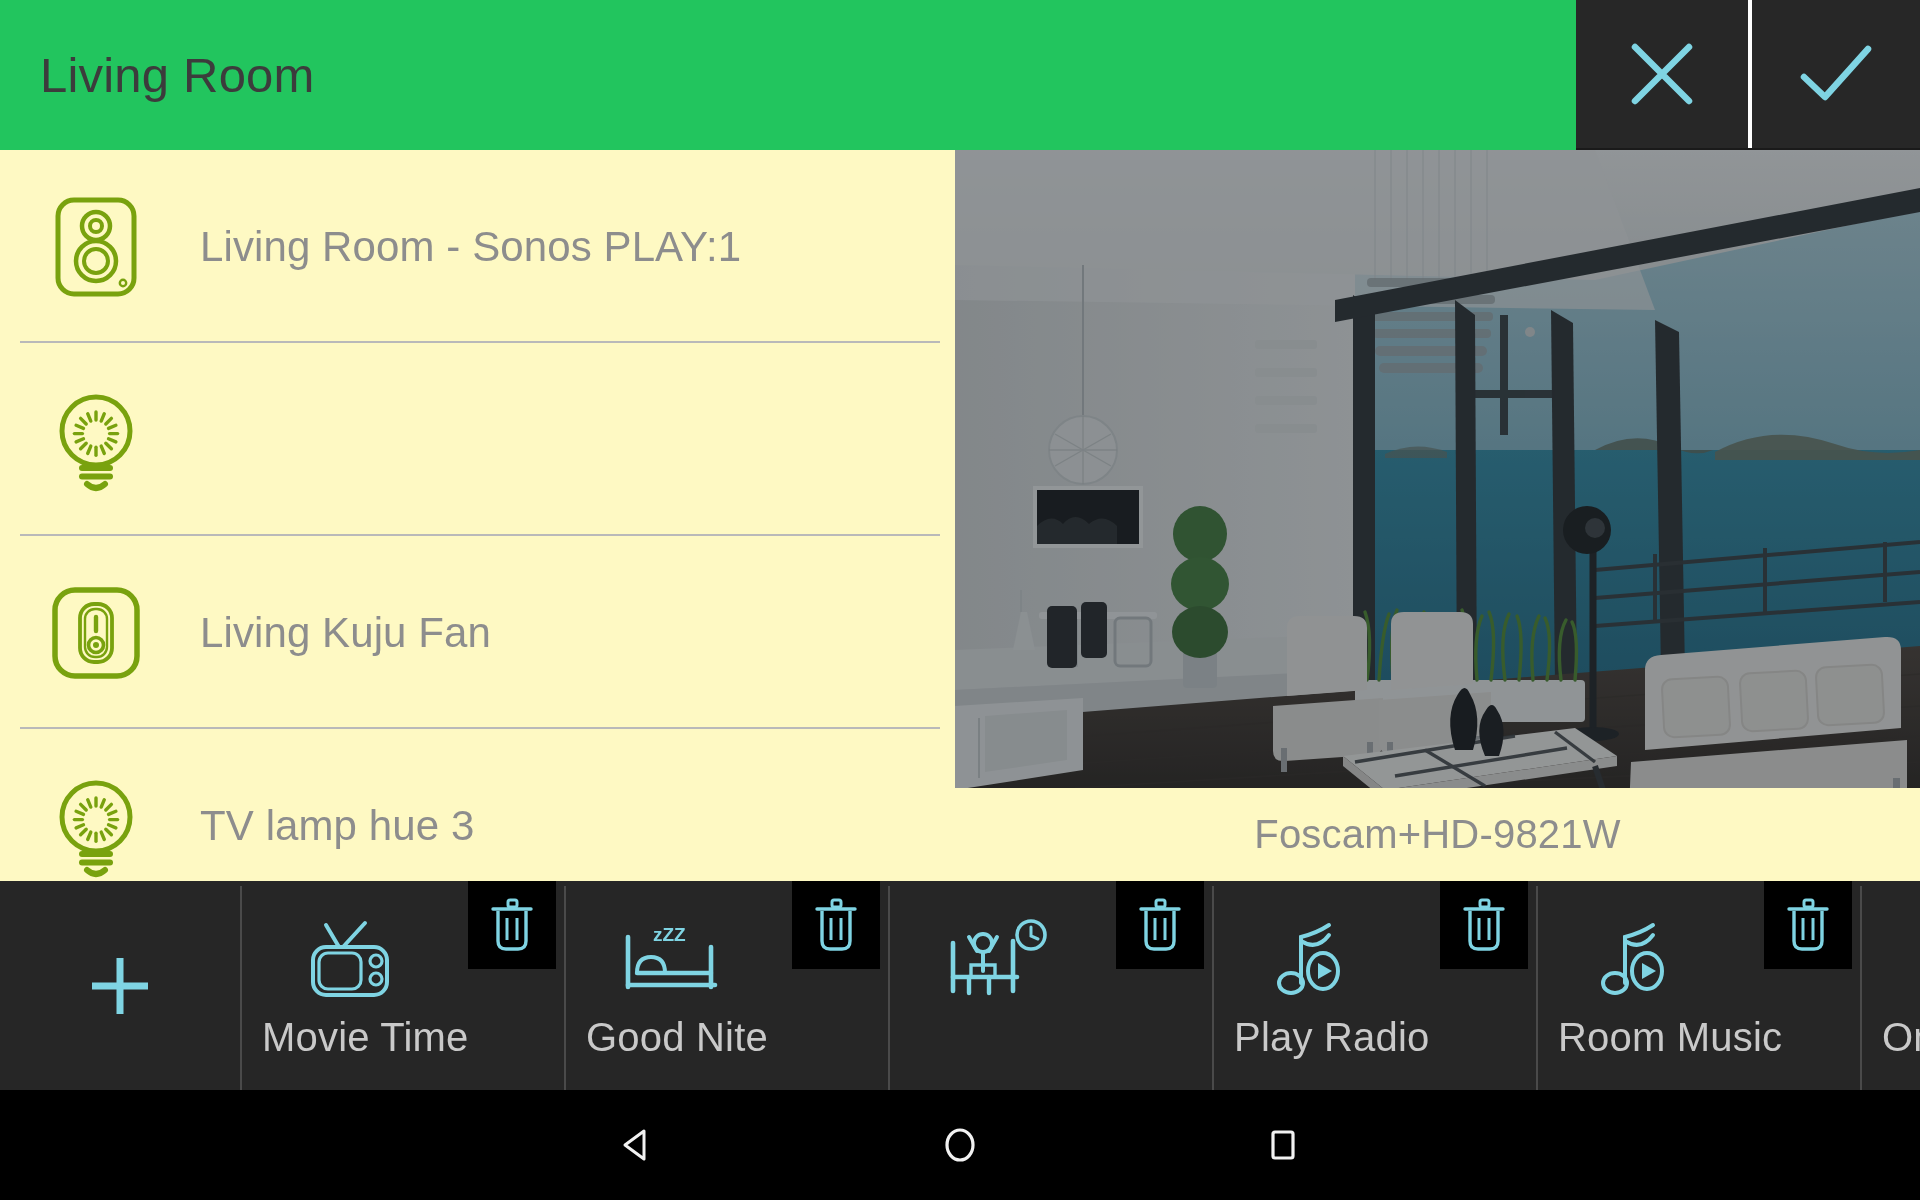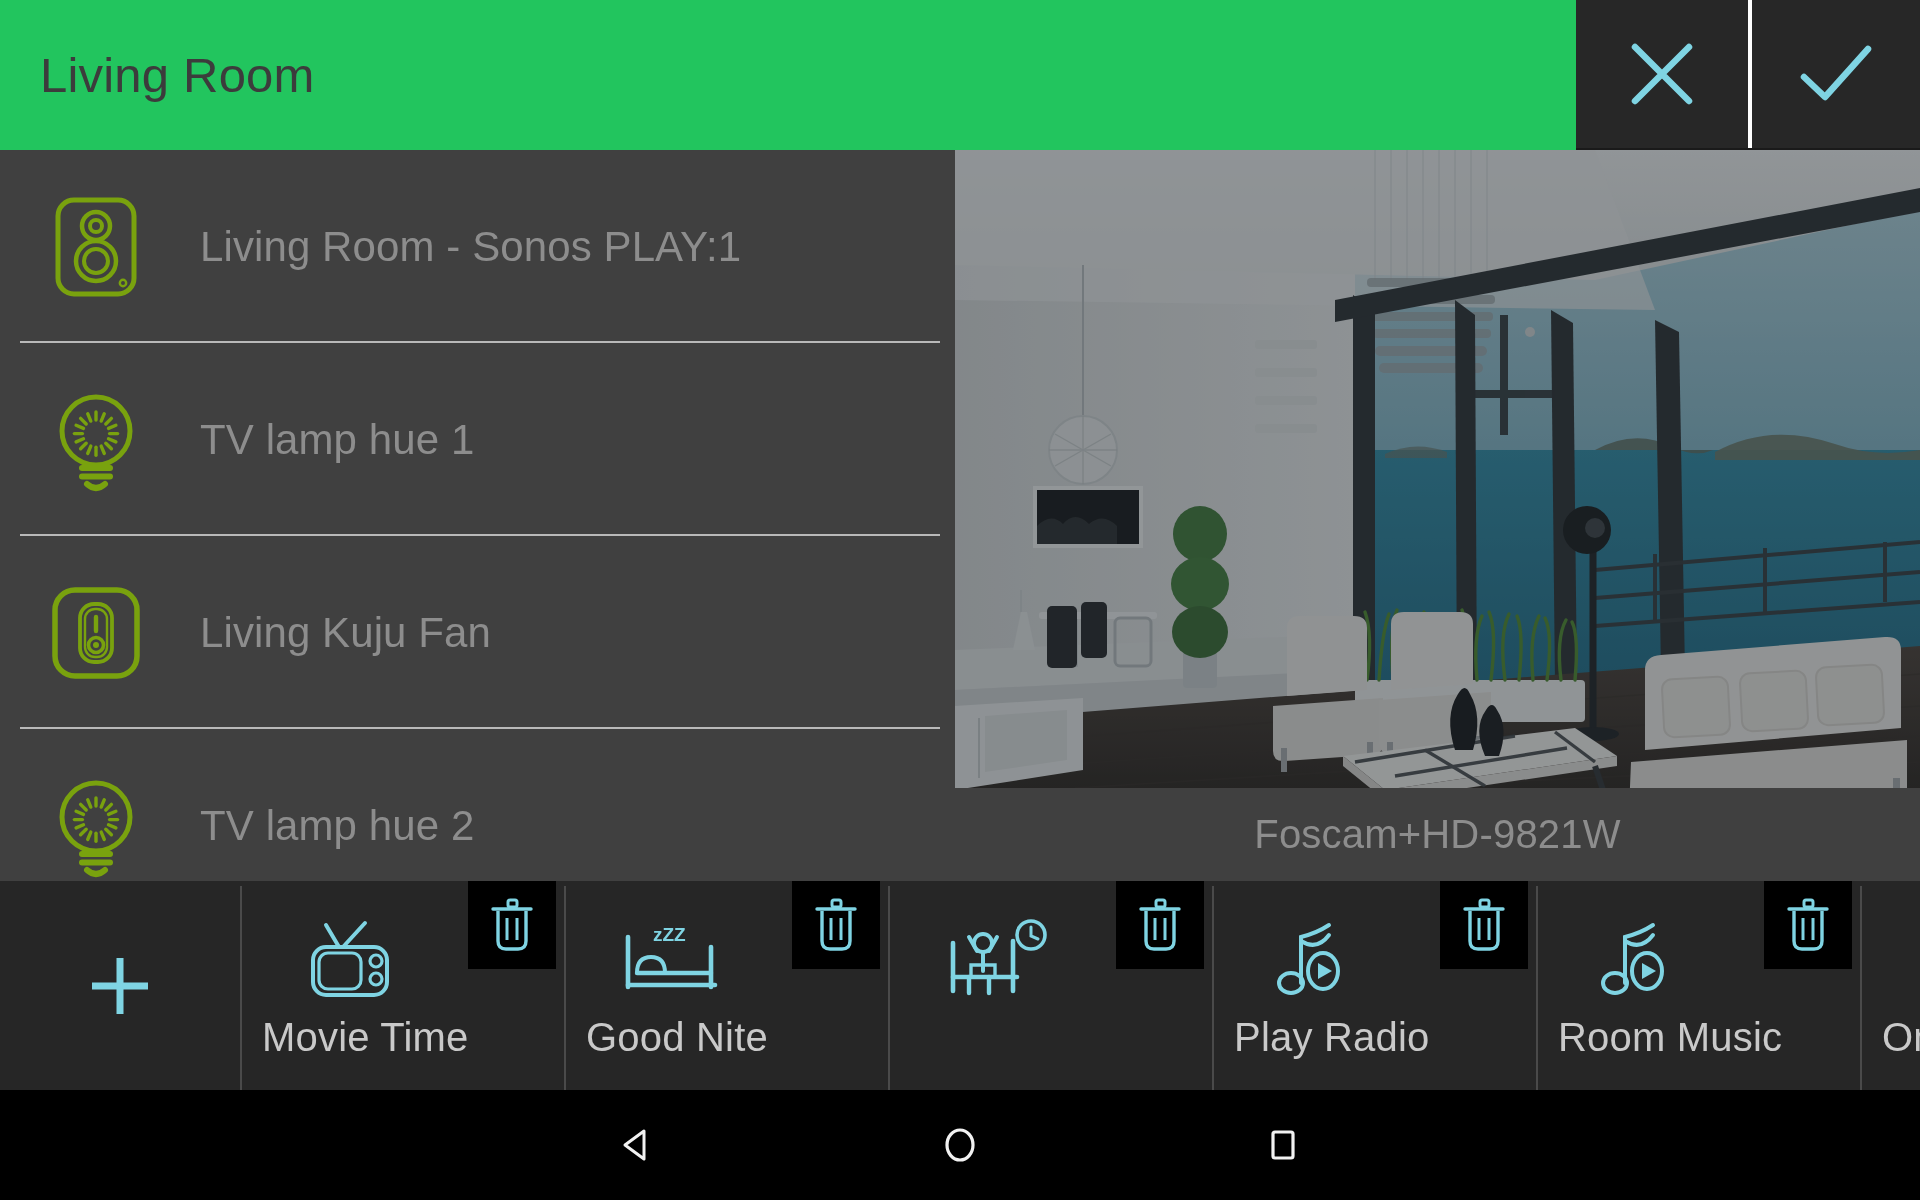--- a/index.html
+++ b/index.html
@@ -35,21 +35,21 @@
     background:#ffffff;
   }
   .hdr-underline {
     position:absolute; left:1576px; top:148px; width:344px; height:3px;
     background:#1a1a1a;
   }
 
   
   .panel {
     position:absolute; left:0; top:150px; width:1920px; height:731px;
-    background:#404040;
+    background:#fef9c3;
   }
 
   
   .device-list { position:absolute; left:0; top:0; width:955px; height:731px; }
   .device-row {
     position:relative; height:193px; width:955px;
     display:flex; align-items:center;
   }
   .device-icon {
     width:96px; height:104px; margin-left:48px;
@@ -204,21 +204,20 @@
               <line x1="27.6" y1="30.4" x2="33.2" y2="36"></line>
               <line x1="34.7" y1="25.7" x2="37.8" y2="33.1"></line>
             </g>
             <g stroke="#79a20e" stroke-width="6" stroke-linecap="round">
               <line x1="29" y1="80" x2="57" y2="80"></line>
               <line x1="29" y1="88.5" x2="57" y2="88.5"></line>
             </g>
             <path d="M34 96 q9 8 18 0" stroke="#79a20e" stroke-width="6" fill="none" stroke-linecap="round"></path>
           </svg>
         </div>
-        <div class="device-label">TV lamp hue 1</div>
         <div class="row-divider"></div>
       </div>
 
       <div class="device-row">
         <div class="device-icon">
           <svg width="92" height="96" viewBox="0 0 92 96">
             <rect x="5" y="5" width="82" height="86" rx="20" ry="20" stroke="#79a20e" stroke-width="5.5" fill="none"></rect>
             <rect x="30" y="19" width="32" height="58" rx="14" ry="14" stroke="#79a20e" stroke-width="3.8" fill="none"></rect>
             <rect x="35" y="24" width="22" height="48" rx="10" ry="10" stroke="#79a20e" stroke-width="2.4" fill="none"></rect>
             <line x1="46" y1="32" x2="46" y2="46" stroke="#79a20e" stroke-width="4.4" stroke-linecap="round"></line>
@@ -252,21 +251,21 @@
               <line x1="27.6" y1="30.4" x2="33.2" y2="36"></line>
               <line x1="34.7" y1="25.7" x2="37.8" y2="33.1"></line>
             </g>
             <g stroke="#79a20e" stroke-width="6" stroke-linecap="round">
               <line x1="29" y1="80" x2="57" y2="80"></line>
               <line x1="29" y1="88.5" x2="57" y2="88.5"></line>
             </g>
             <path d="M34 96 q9 8 18 0" stroke="#79a20e" stroke-width="6" fill="none" stroke-linecap="round"></path>
           </svg>
         </div>
-        <div class="device-label">TV lamp hue 2</div>
+        <div class="device-label">TV lamp hue 3</div>
       </div>
     </div>
 
     <div class="camera-wrap">
       <div class="camera-frame">
         <svg class="cam-scene" viewBox="0 0 965 638" preserveAspectRatio="none">
           <defs>
             <linearGradient id="sky" x1="0" y1="0" x2="0" y2="1">
               <stop offset="0%" stop-color="#b9d9e4"></stop>
               <stop offset="100%" stop-color="#7fb6c9"></stop>

